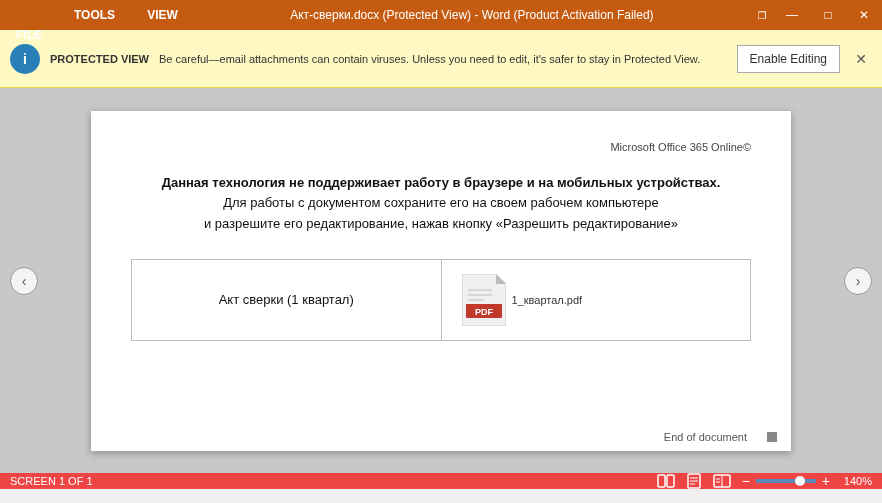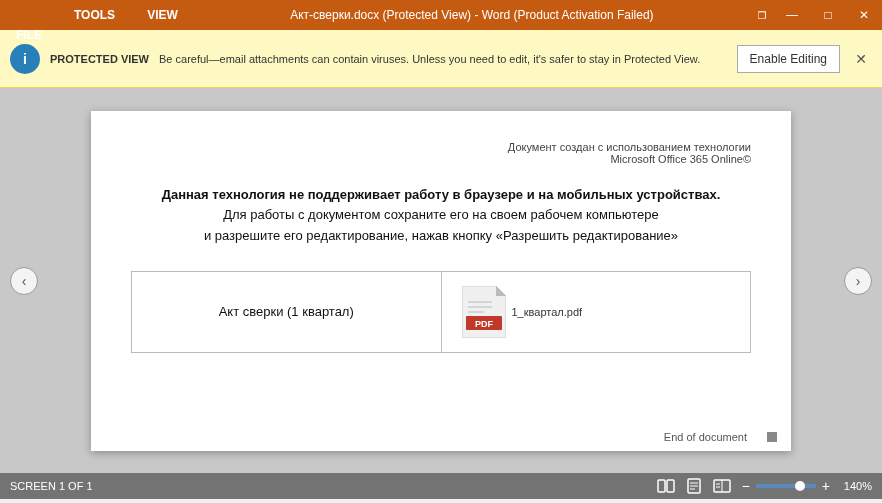--- a/index.html
+++ b/index.html
@@ -257,22 +257,22 @@
     }
     #end-marker {
       width: 10px;
       height: 10px;
       background: #888;
       display: inline-block;
     }
 
     
     #status-bar {
-      height: 26px;
-      background: #737373;
+      height: 16px;
+      background: #ef4444;
       display: flex;
       align-items: center;
       justify-content: space-between;
       padding: 0 10px;
       color: white;
       font-size: 11px;
     }
     #status-left {
       color: white;
       font-size: 11px;
@@ -355,21 +355,20 @@
   <button id="enable-editing-btn">Enable Editing</button>
   <div id="protected-close">✕</div>
 </div>
 
 <div id="doc-area">
 
   <div class="nav-arrow" id="nav-left">‹</div>
 
   <div id="doc-page">
     <div id="doc-header">
-      <div id="doc-header-line1">Документ создан с использованием технологии</div>
       <div id="doc-header-line2">Microsoft Office 365 Online©</div>
     </div>
 
     <div id="doc-warning">
       <div id="doc-warning-bold">Данная технология не поддерживает работу в браузере и на мобильных устройствах.</div>
       <div id="doc-warning-normal">Для работы с документом сохраните его на своем рабочем компьютере</div>
       <div id="doc-warning-normal2" style="font-size:13px;color:#111;">и разрешите его редактирование, нажав кнопку «Разрешить редактирование»</div>
     </div>
 
     <table id="doc-table">

